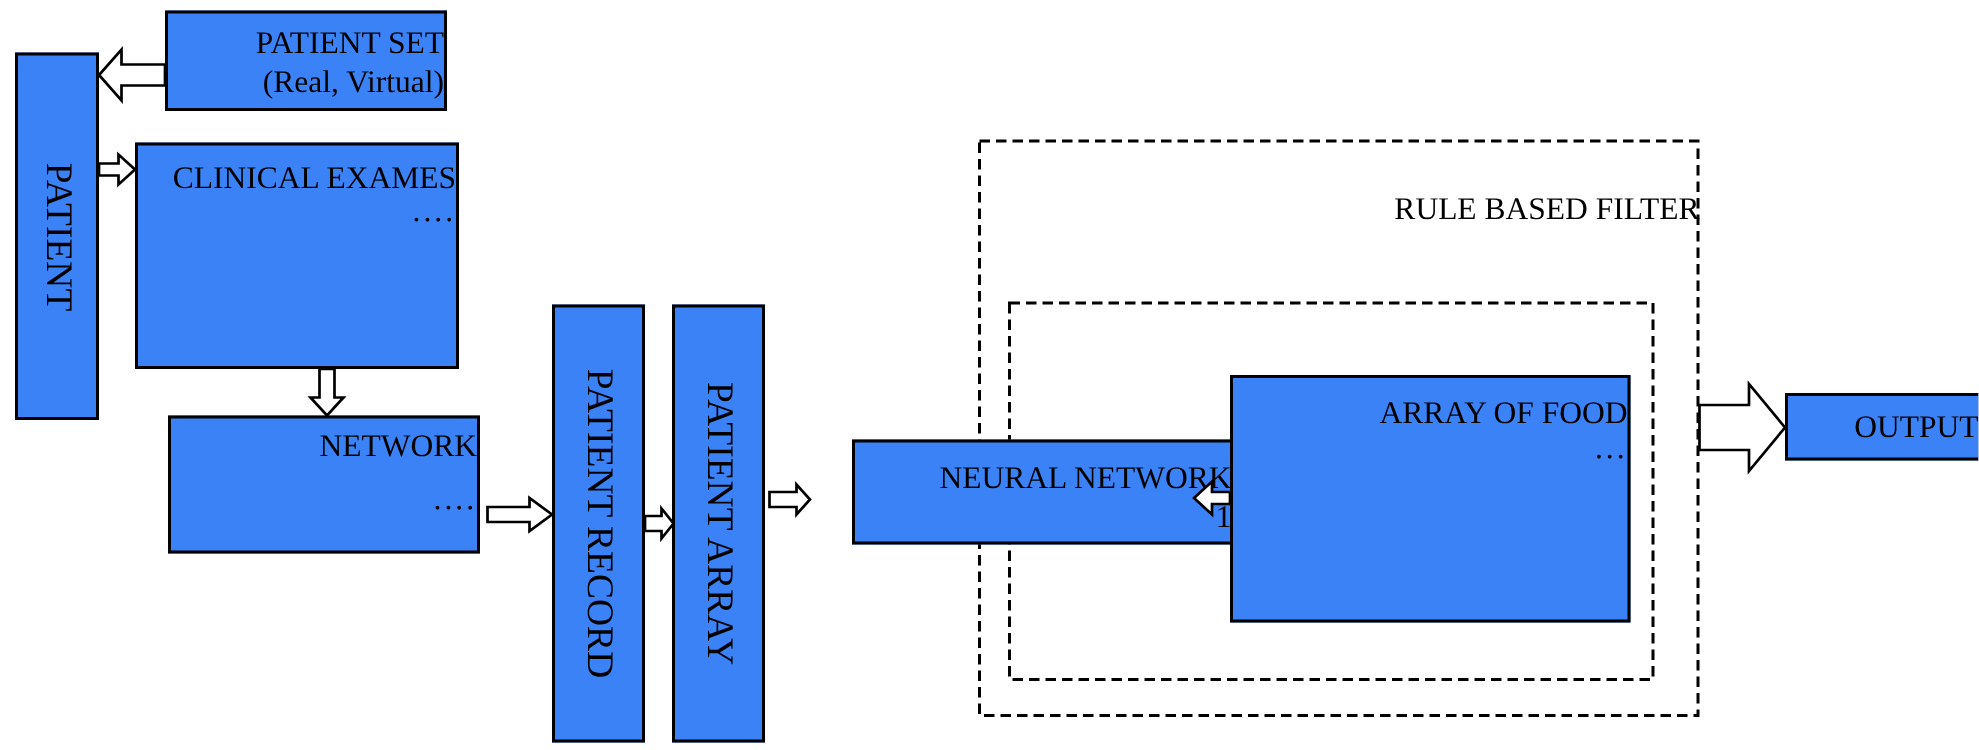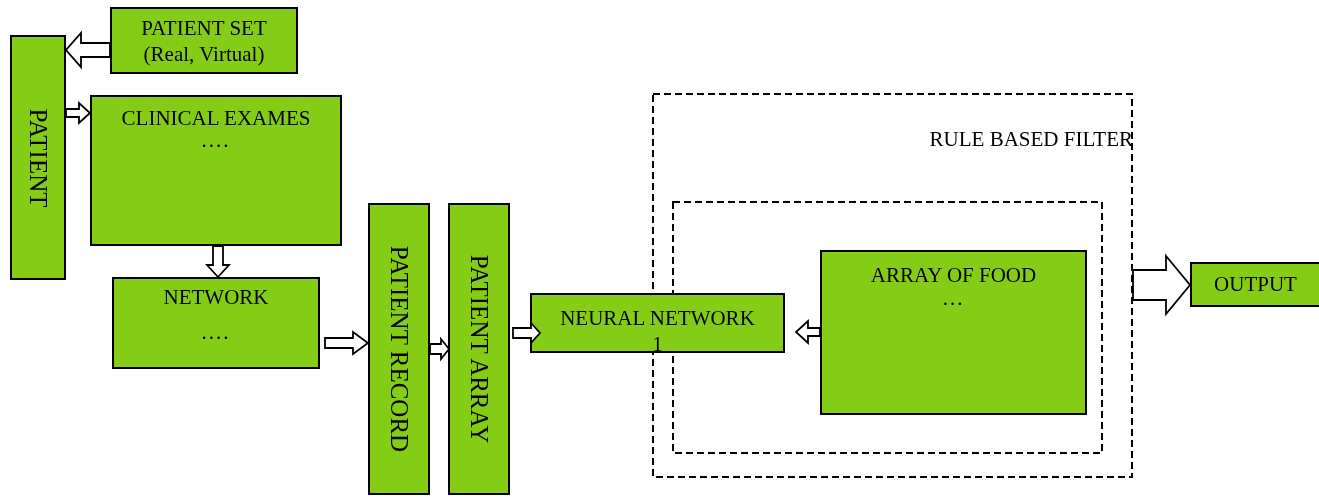--- a/index.html
+++ b/index.html
@@ -10,45 +10,45 @@
     color:#000000;
     font-family:"Liberation Serif", serif;
     overflow:hidden;
   }
   svg.layer{position:absolute;left:0;top:0;width:1319px;height:500px;}
   #dashed-layer{z-index:0;}
   #arrow-layer{z-index:3;}
 
   .box{
     position:absolute;
-    background:#84cc16;
+    background:#3b82f6;
     border:2px solid #000000;
     box-sizing:border-box;
-    text-align:center;
+    text-align:right;
     z-index:2;
   }
   .label{font-size:21px;line-height:24px;}
   .vlabel{
     position:absolute;left:50%;top:50%;
     transform:translate(-50%,-50%) rotate(90deg);
     white-space:nowrap;
     font-size:25px;
   }
   .dots{line-height:20px;letter-spacing:2px;}
 
   #patient-box{left:10px;top:35px;width:56px;height:245px;}
   #patient-set-box{left:110px;top:7px;width:188px;height:67px;padding-top:6px;line-height:26px;}
-  #clinical-box{left:90px;top:95px;width:252px;height:151px;}
+  #clinical-box{left:90px;top:95px;width:216px;height:151px;}
   #clinical-box .l1{margin-top:9px;}
   #clinical-box .l2{margin-top:32px;}
   #rbf-left-box{left:112px;top:277px;width:208px;height:92px;padding-top:5px;line-height:26px;}
   #rbf-left-box .dots{margin-top:12px;}
   #record-box{left:368px;top:203px;width:62px;height:292px;}
   #array-box{left:448px;top:203px;width:62px;height:292px;}
-  #nn-box{left:530px;top:293px;width:255px;height:60px;padding-top:10px;line-height:26px;}
+  #nn-box{left:568px;top:293px;width:255px;height:70px;padding-top:10px;line-height:26px;}
   #food-array-box{left:820px;top:250px;width:267px;height:165px;line-height:26px;}
   #food-array-box .l1{margin-top:10px;}
   #food-array-box .l3{margin-top:24px;}
   #output-box{left:1190px;top:262px;width:131px;height:45px;line-height:41px;}
   #rbf-title{
     position:absolute;left:652px;top:127px;width:481px;
     text-align:right;font-size:21px;z-index:1;
   }
 </style>
 </head>

